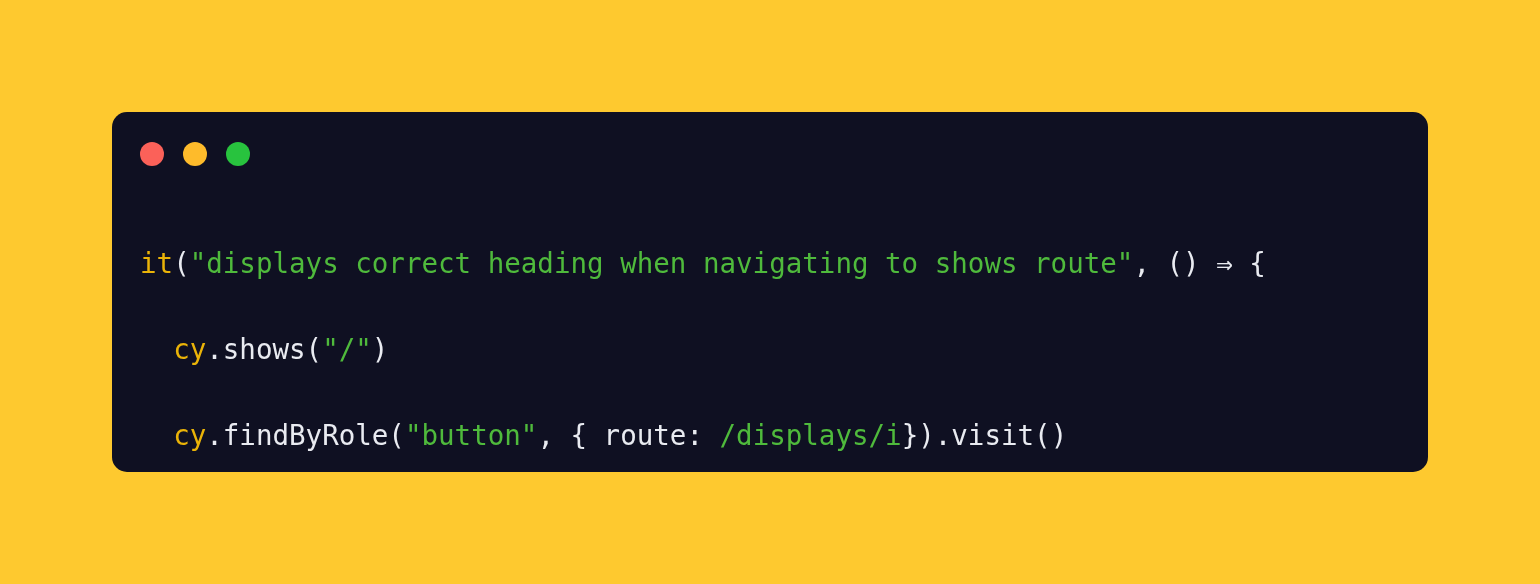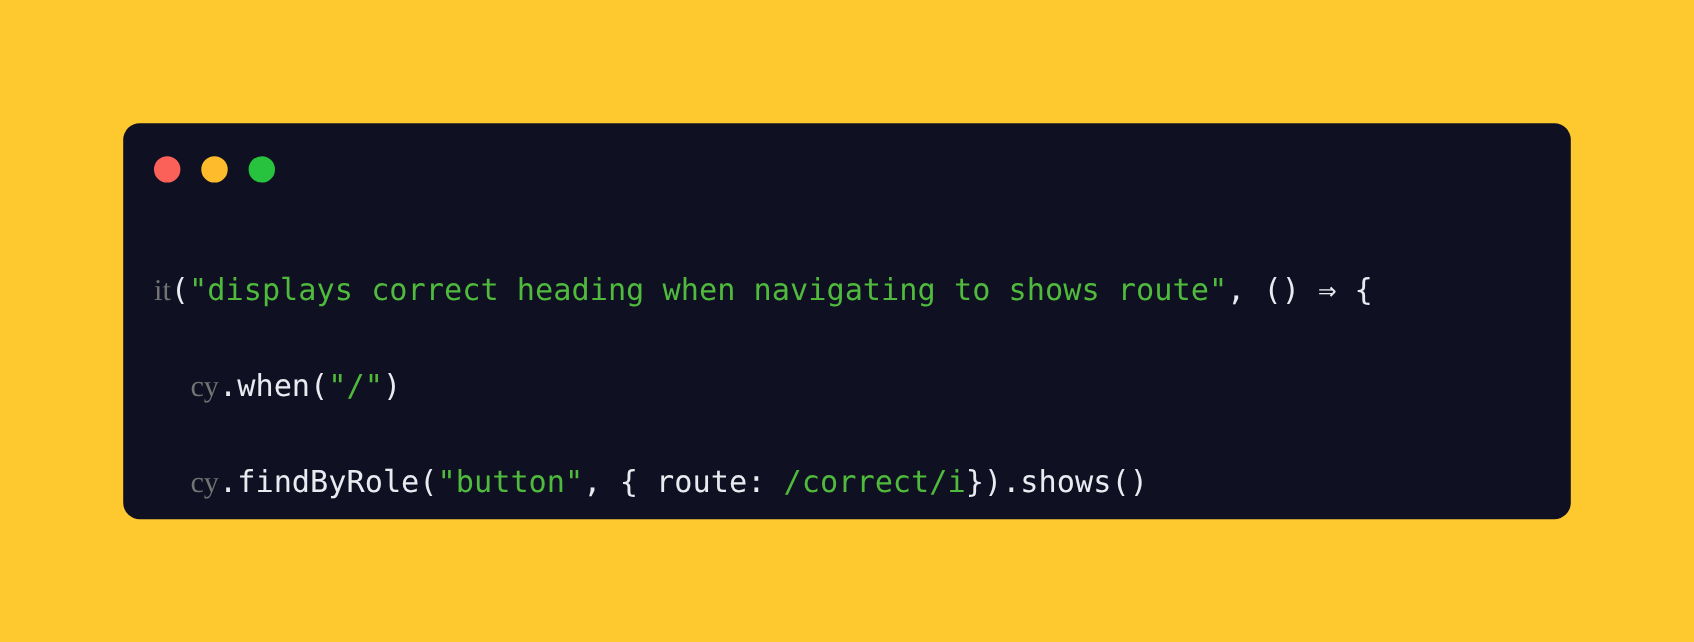--- a/index.html
+++ b/index.html
@@ -60,39 +60,39 @@
     font-family: "DejaVu Sans Mono", monospace;
     color: #E9EBF1;
   }
   .code-line {
     white-space: pre;
     display: block;
     font-family: "DejaVu Sans Mono", monospace;
   }
   .tok { font-family: "DejaVu Sans Mono", monospace; white-space: pre; }
   .tok-plain  { color: #E9EBF1; }
-  .tok-ident  { color: #737373; font-family: Liberation Serif, serif; }
+  .tok-ident  { color: #eab308; }
   .tok-string { color: #4FBA3C; }
   .tok-regex  { color: #4FBA3C; }
   .tok-punc   { color: #E9EBF1; }
 </style>
 </head>
 <body style="background: rgb(254, 201, 47);">
 
 <div class="stage">
 
   <div class="code-card" style="background: rgb(15, 16, 34);">
 
     <div class="titlebar">
       <span class="dot dot-close" style="background: rgb(251, 97, 89);"></span>
       <span class="dot dot-min" style="background: rgb(254, 187, 43);"></span>
       <span class="dot dot-max" style="background: rgb(40, 195, 62);"></span>
     </div>
 
     <pre class="code-body"><code id="code-root"><span class="code-line"><span class="tok tok-ident">it</span><span class="tok tok-punc">(</span><span class="tok tok-string">"displays correct heading when navigating to shows route"</span><span class="tok tok-plain">, () ⇒ {</span></span>
-<span class="code-line"><span class="tok tok-plain">  </span><span class="tok tok-ident">cy</span><span class="tok tok-plain">.when(</span><span class="tok tok-string">"/"</span><span class="tok tok-plain">)</span></span>
-<span class="code-line"><span class="tok tok-plain">  </span><span class="tok tok-ident">cy</span><span class="tok tok-plain">.findByRole(</span><span class="tok tok-string">"button"</span><span class="tok tok-plain">, { route: </span><span class="tok tok-regex">/correct/i</span><span class="tok tok-plain">}).shows()</span></span>
+<span class="code-line"><span class="tok tok-plain">  </span><span class="tok tok-ident">cy</span><span class="tok tok-plain">.shows(</span><span class="tok tok-string">"/"</span><span class="tok tok-plain">)</span></span>
+<span class="code-line"><span class="tok tok-plain">  </span><span class="tok tok-ident">cy</span><span class="tok tok-plain">.findByRole(</span><span class="tok tok-string">"button"</span><span class="tok tok-plain">, { route: </span><span class="tok tok-regex">/displays/i</span><span class="tok tok-plain">}).visit()</span></span>
 
 </code></pre>
 
   </div>
 
 </div>
 
 </body></html>

